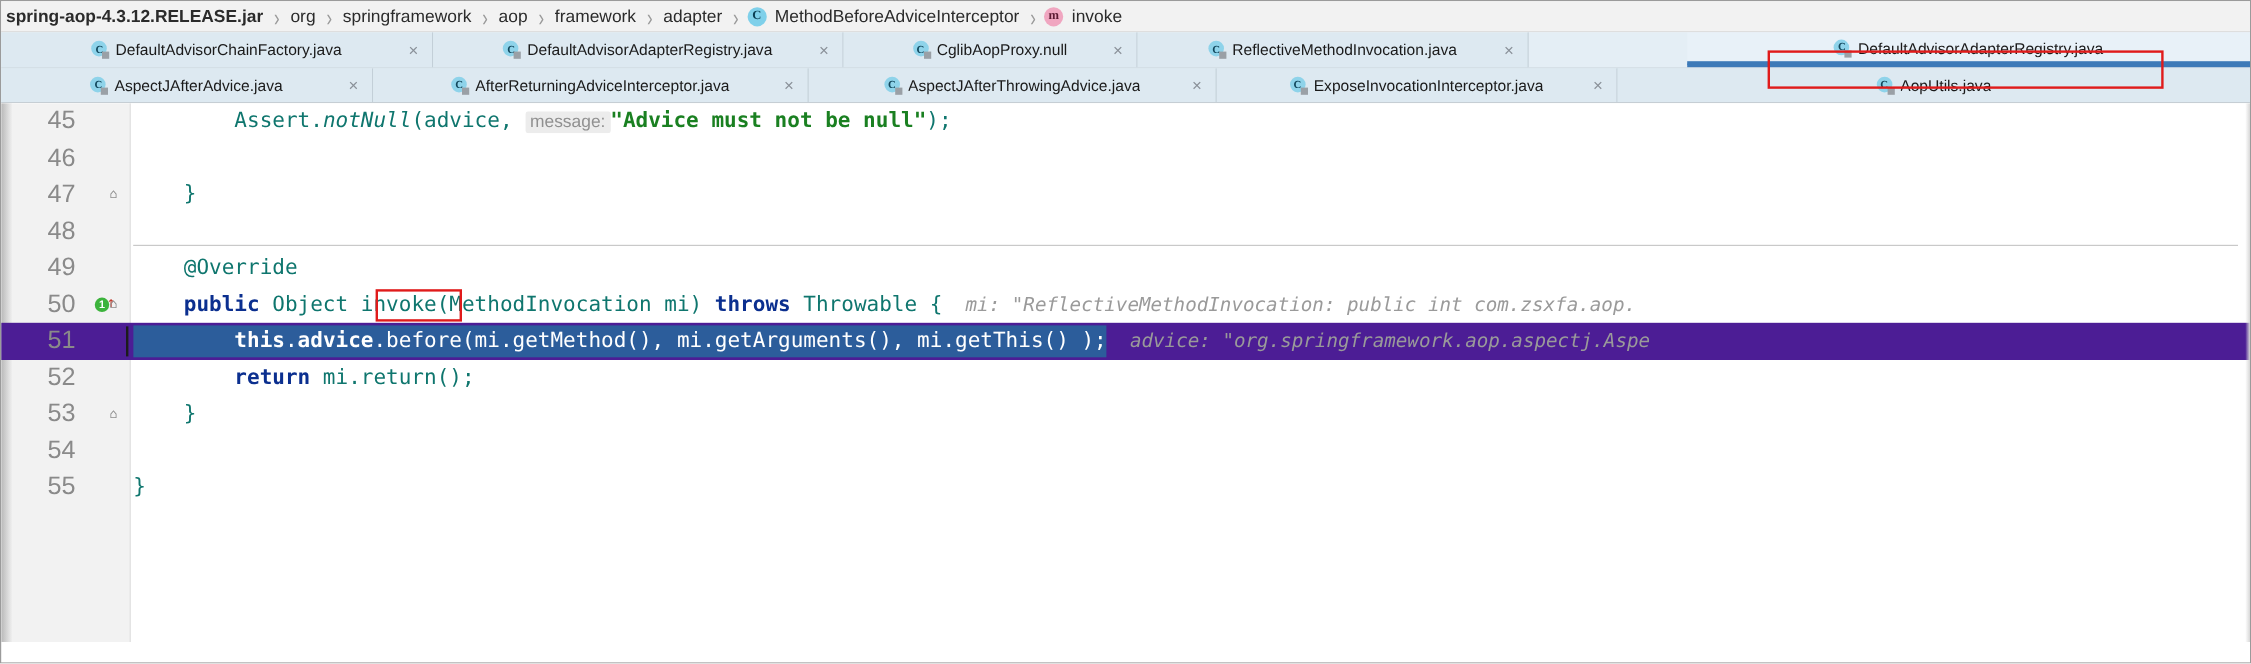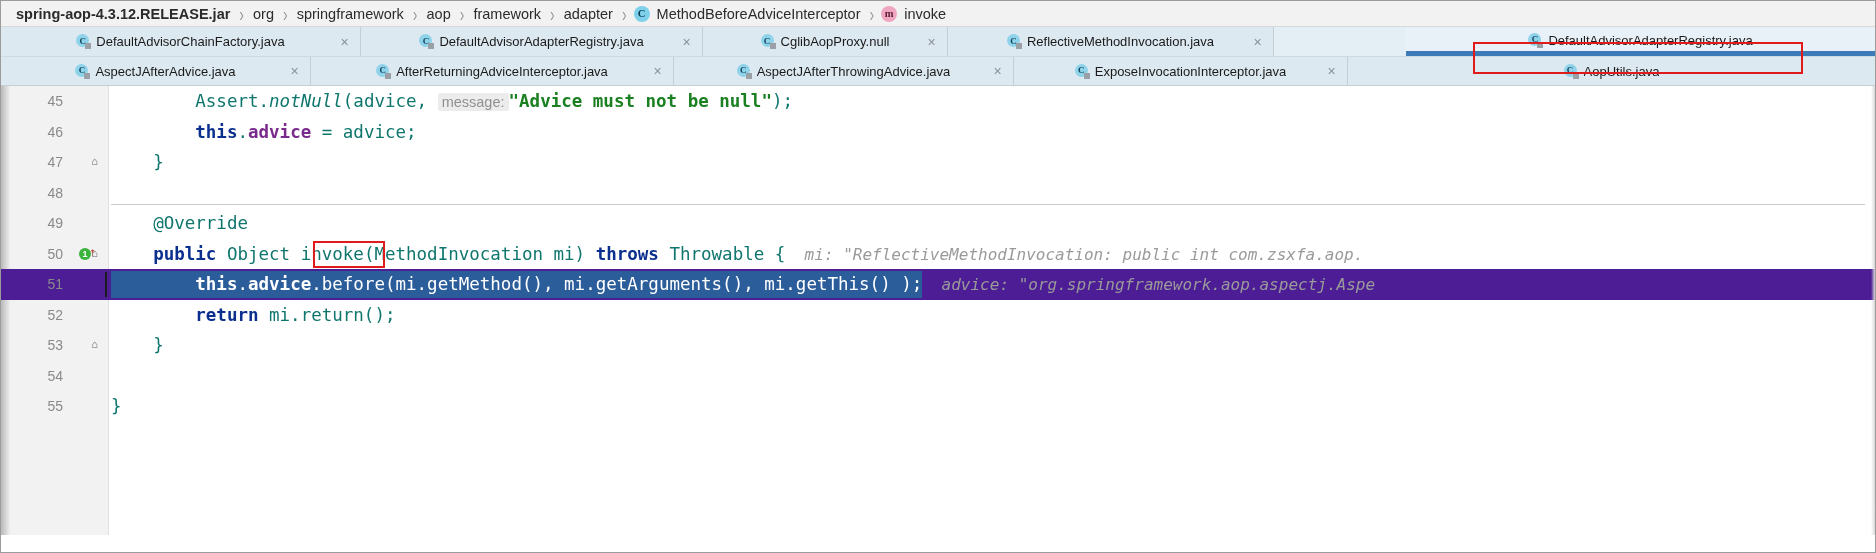--- a/index.html
+++ b/index.html
@@ -15,21 +15,21 @@
     background: #ffffff;
     border: 1px solid #9b9b9b;
   }
 
   
   .breadcrumb {
     height: 26px;
     background: #f2f2f2;
     display: flex;
     align-items: center;
-    padding-left: 13px;
+    padding-left: 2px;
     font-size: 14.5px;
     color: #2b2b2b;
     border-bottom: 1px solid #d9d9d9;
     white-space: nowrap;
     overflow: hidden;
   }
   .crumb { display: inline-flex; align-items: center; }
   .crumb-text { padding: 0 2px; }
   .crumb.bold .crumb-text { font-weight: bold; }
   .crumb-sep {
@@ -163,21 +163,21 @@
     font-family: "DejaVu Sans Mono", monospace;
     font-size: 17.5px;
     white-space: pre;
   }
   .line .lno {
     position: absolute;
     left: 0; width: 62px;
     text-align: right;
     color: #8a8a8a;
     font-family: "Liberation Sans", sans-serif;
-    font-size: 14px;
+    font-size: 21px;
   }
   .line .fold {
     position: absolute;
     left: 88px; top: 50%;
     width: 11px; height: 11px;
     margin-top: -6px;
     color: #8d8d8d;
     font-size: 11px;
     line-height: 11px;
     text-align: center;
@@ -437,21 +437,20 @@
 
     <div class="code-area">
 
       <div class="line">
         <span class="lno">45</span>
         <span class="code"><span class="plain">        </span><span class="plain">Assert.</span><span class="ital plain">notNull</span><span class="plain">(advice, </span><span class="hint">message:</span><span class="str">"Advice must not be null"</span><span class="plain">);</span></span>
       </div>
 
       <div class="line">
         <span class="lno">46</span>
-        <span class="code"><span class="plain">        </span><span class="kw">this</span><span class="plain">.</span><span class="fld">advice</span><span class="plain"> = advice;</span></span>
       </div>
 
       <div class="line">
         <span class="lno">47</span>
         <span class="fold">⌂</span>
         <span class="code"><span class="plain">    }</span></span>
       </div>
 
       <div class="line">
         <span class="lno">48</span>

